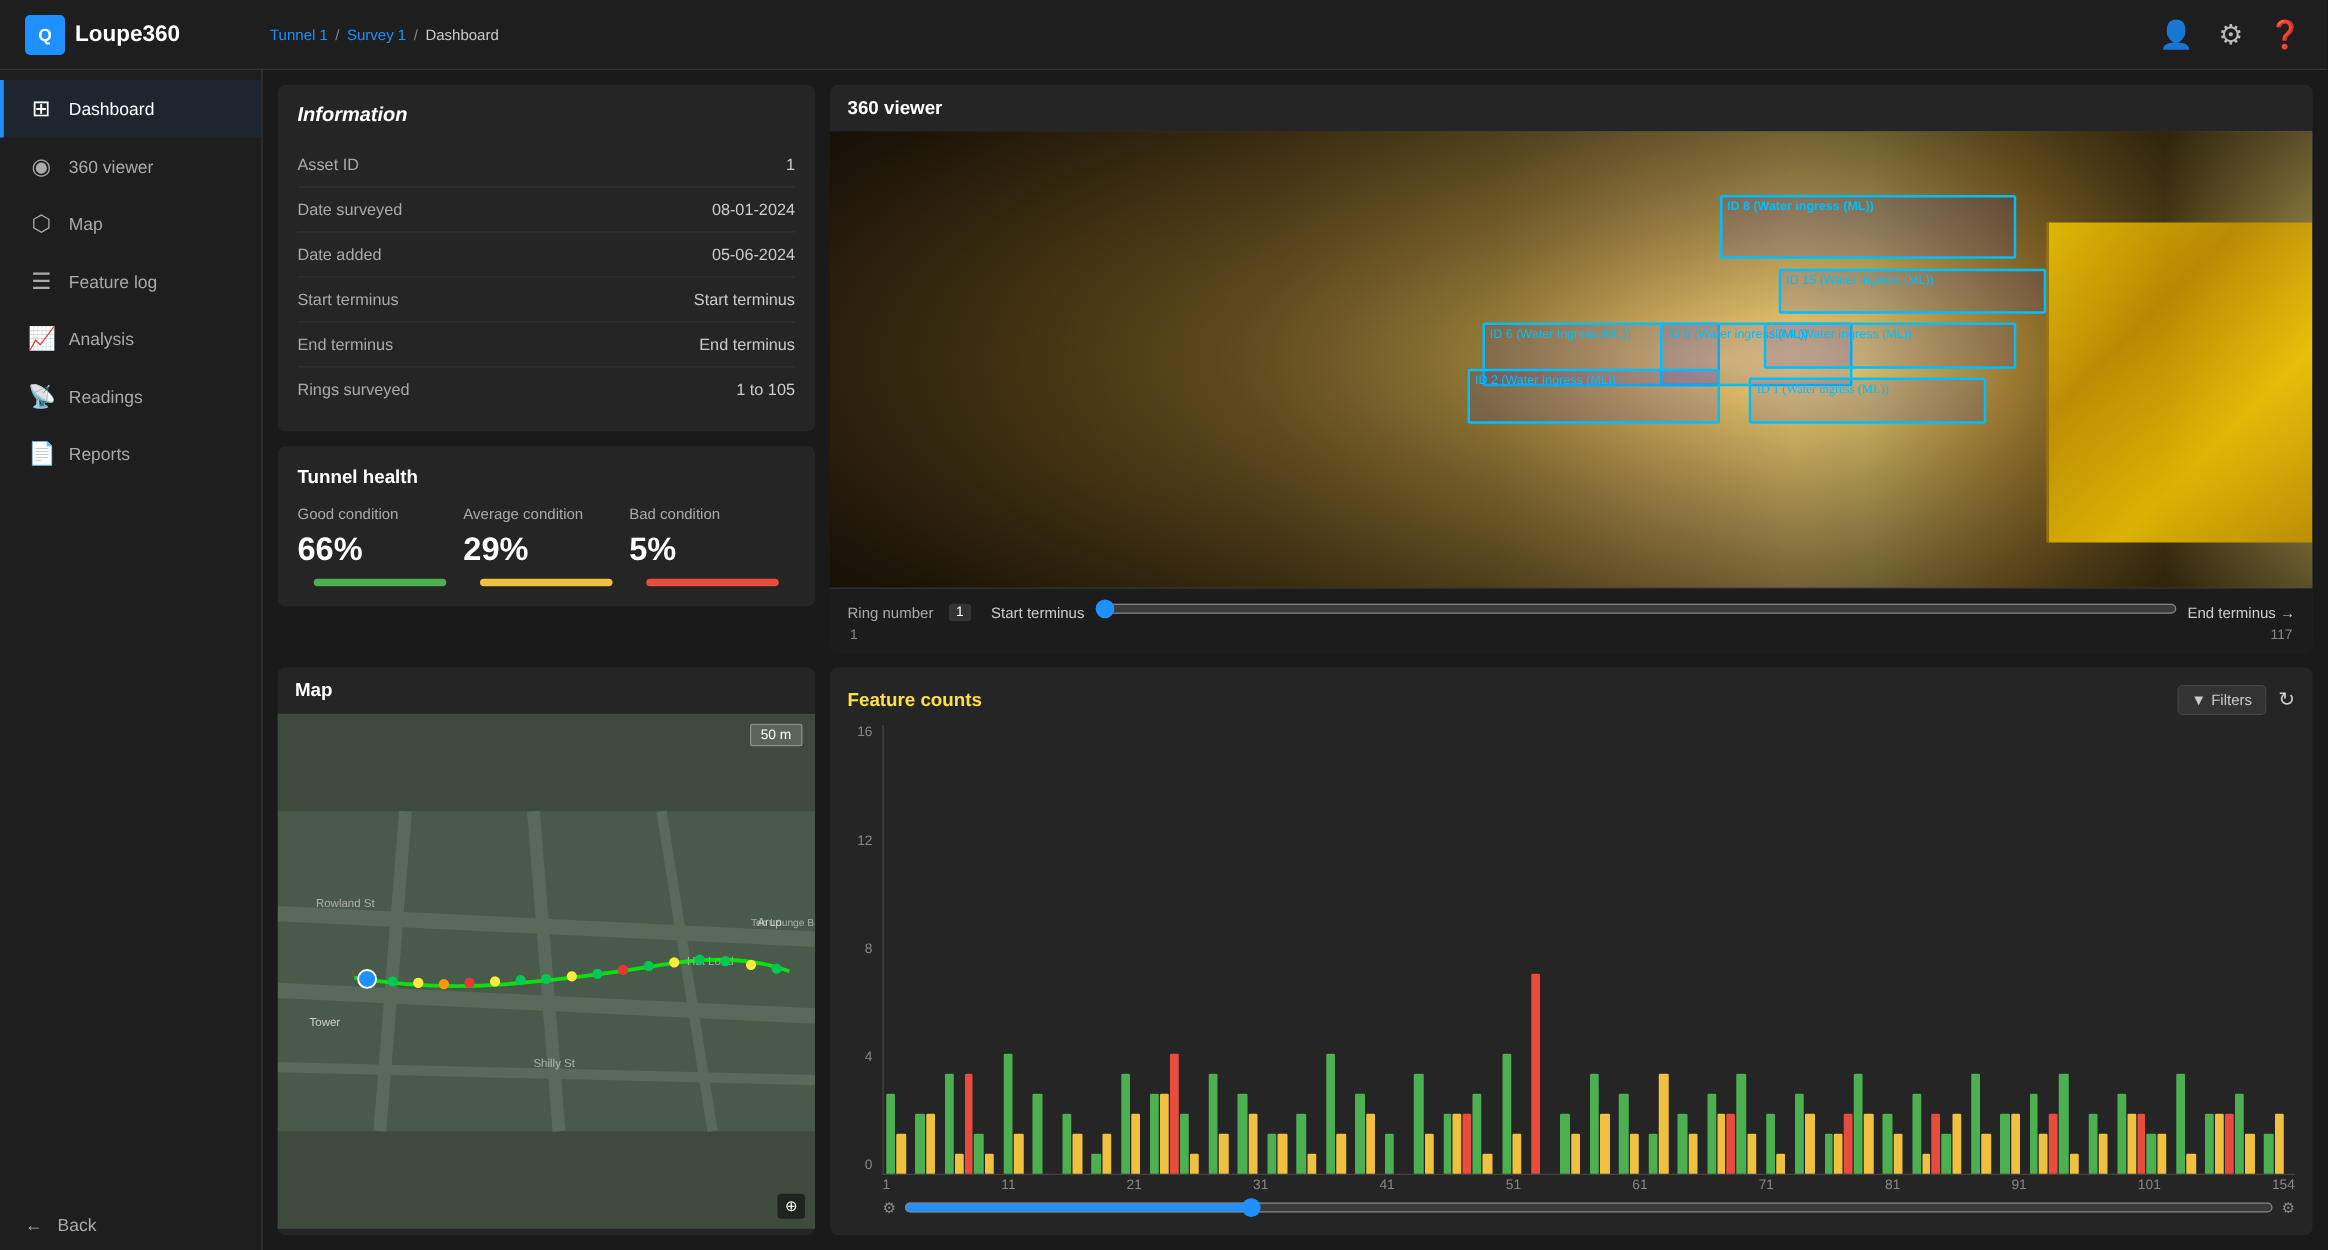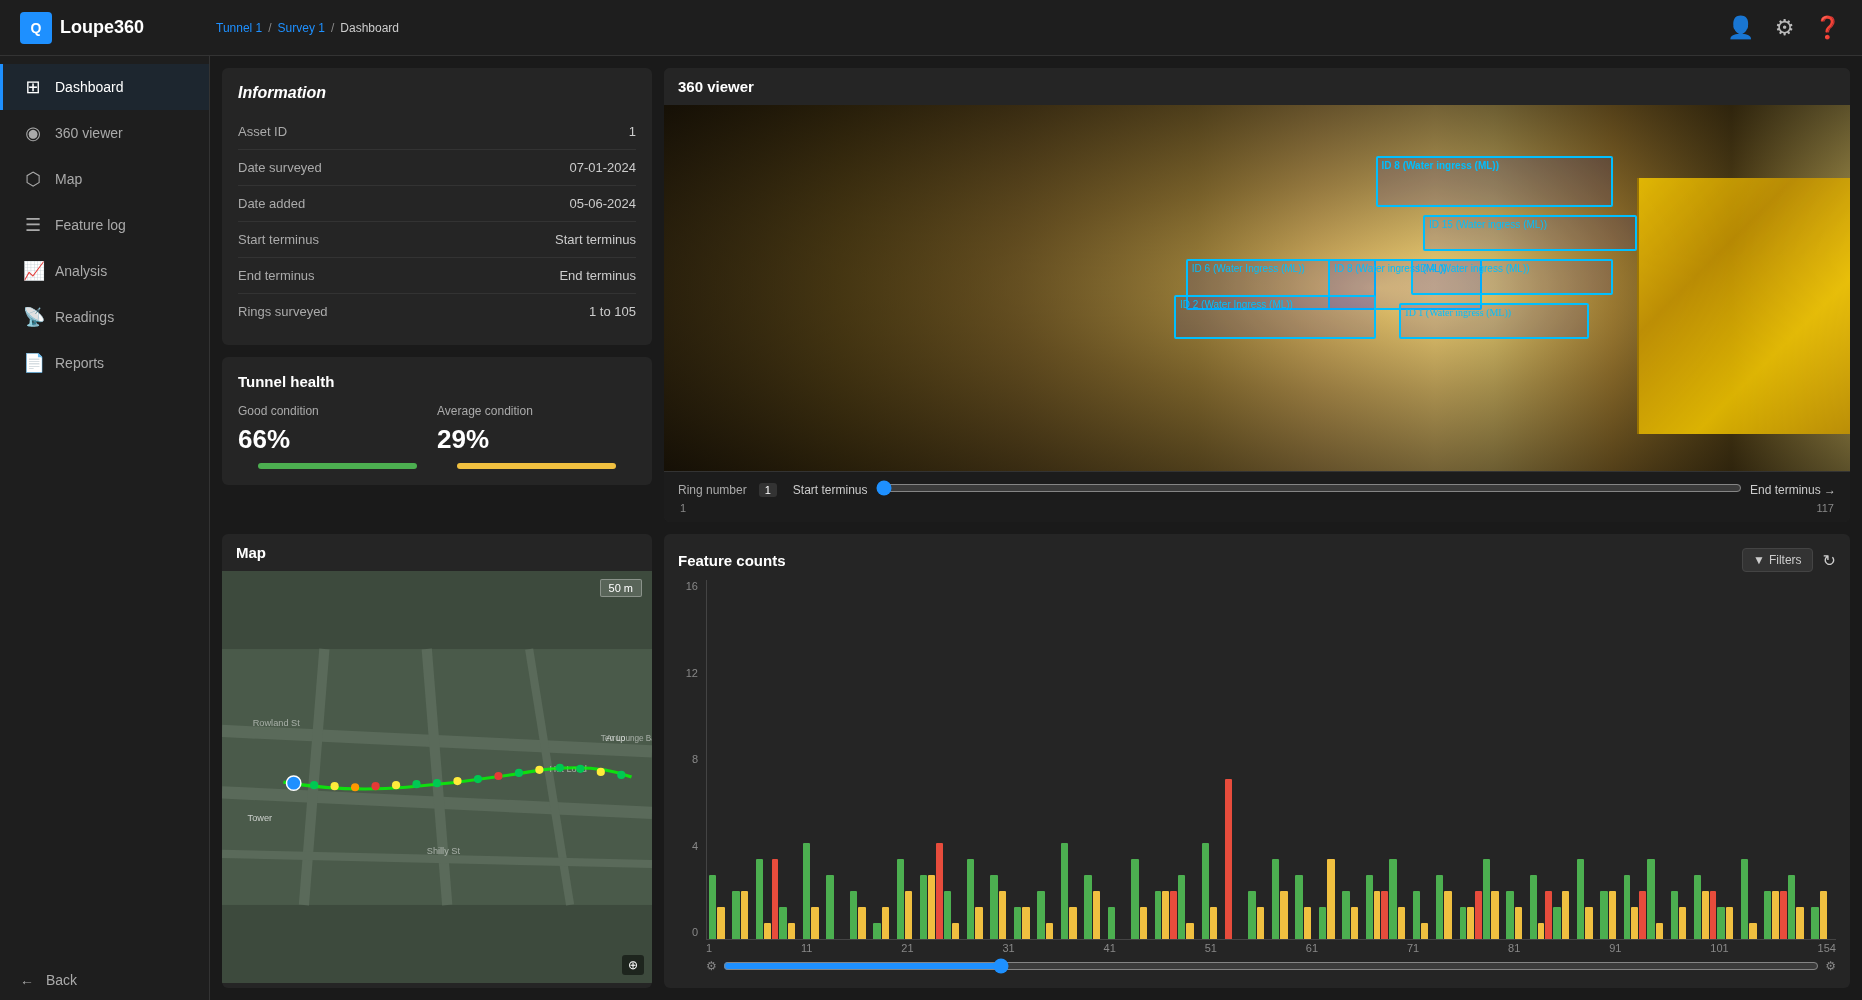--- a/index.html
+++ b/index.html
@@ -111,21 +111,21 @@
     <div style="display:flex; flex-direction:column; gap:12px; overflow:hidden;">
 
       <div class="top-left">
         <div class="info-title">Information</div>
         <div class="info-row">
           <span class="info-label">Asset ID</span>
           <span class="info-value">1</span>
         </div>
         <div class="info-row">
           <span class="info-label">Date surveyed</span>
-          <span class="info-value">07-01-2024</span>
+          <span class="info-value">08-01-2024</span>
         </div>
         <div class="info-row">
           <span class="info-label">Date added</span>
           <span class="info-value">05-06-2024</span>
         </div>
         <div class="info-row">
           <span class="info-label">Start terminus</span>
           <span class="info-value">Start terminus</span>
         </div>
         <div class="info-row">
@@ -143,20 +143,25 @@
         <div class="health-metrics">
           <div class="health-metric">
             <div class="health-label">Good condition</div>
             <div class="health-value">66%</div>
             <div class="health-bar bar-green" style="width:80%; height:6px; border-radius:3px;"></div>
           </div>
           <div class="health-metric">
             <div class="health-label">Average condition</div>
             <div class="health-value">29%</div>
             <div class="health-bar bar-yellow" style="width:80%; height:6px; border-radius:3px;"></div>
+          </div>
+          <div class="health-metric">
+            <div class="health-label">Bad condition</div>
+            <div class="health-value">5%</div>
+            <div class="health-bar bar-red" style="width:80%; height:6px; border-radius:3px;"></div>
           </div>
         </div>
       </div>
     </div>
 
     <div style="background:#252525; border-radius:6px; overflow:hidden; display:flex; flex-direction:column; position:relative;">
       <div style="padding:10px 14px; font-size:15px; font-weight:600; color:#fff; background:#252525; z-index:2;">360 viewer</div>
       <div style="flex:1; position:relative; overflow:hidden;">
 
         <div style="width:100%; height:100%; background: linear-gradient(to right, #1a1208 0%, #3d2e0d 15%, #5c4520 30%, #8a6f35 45%, #c4a060 55%, #f0d080 65%, #e0c878 70%, #a07830 80%, #3d2e10 90%, #f5e080 100%); position:relative; overflow:hidden;">
@@ -239,21 +244,21 @@
         </svg>
         
         <div style="position:absolute;top:8px;right:10px;background:rgba(255,255,255,0.15);color:#fff;font-size:11px;padding:2px 8px;border-radius:2px;border:1px solid rgba(255,255,255,0.3);">50 m</div>
         
         <div style="position:absolute;right:8px;bottom:8px;background:rgba(0,0,0,0.5);border-radius:3px;padding:3px 6px;color:#fff;font-size:12px;cursor:pointer;">⊕</div>
       </div>
     </div>
 
     <div style="background:#252525; border-radius:6px; padding:14px; display:flex; flex-direction:column; overflow:hidden;">
       <div style="display:flex; align-items:center; gap:10px; margin-bottom:8px;">
-        <span style="font-size:15px; font-weight:600; color:#ffffff;">Feature counts</span>
+        <span style="font-size:15px; font-weight:600; color:#fde047;">Feature counts</span>
         <button style="display:flex;align-items:center;gap:4px;background:#333;border:1px solid #444;color:#ccc;font-size:12px;padding:4px 10px;border-radius:4px;cursor:pointer;margin-left:auto;">
           <span>▼</span>
           <span>Filters</span>
         </button>
         <button style="background:none;border:none;color:#ccc;font-size:16px;cursor:pointer;">↻</button>
       </div>
 
       <div style="flex:1; display:flex; flex-direction:column; min-height:0;">
         <div style="flex:1; display:flex; min-height:0; gap:4px;">
 

